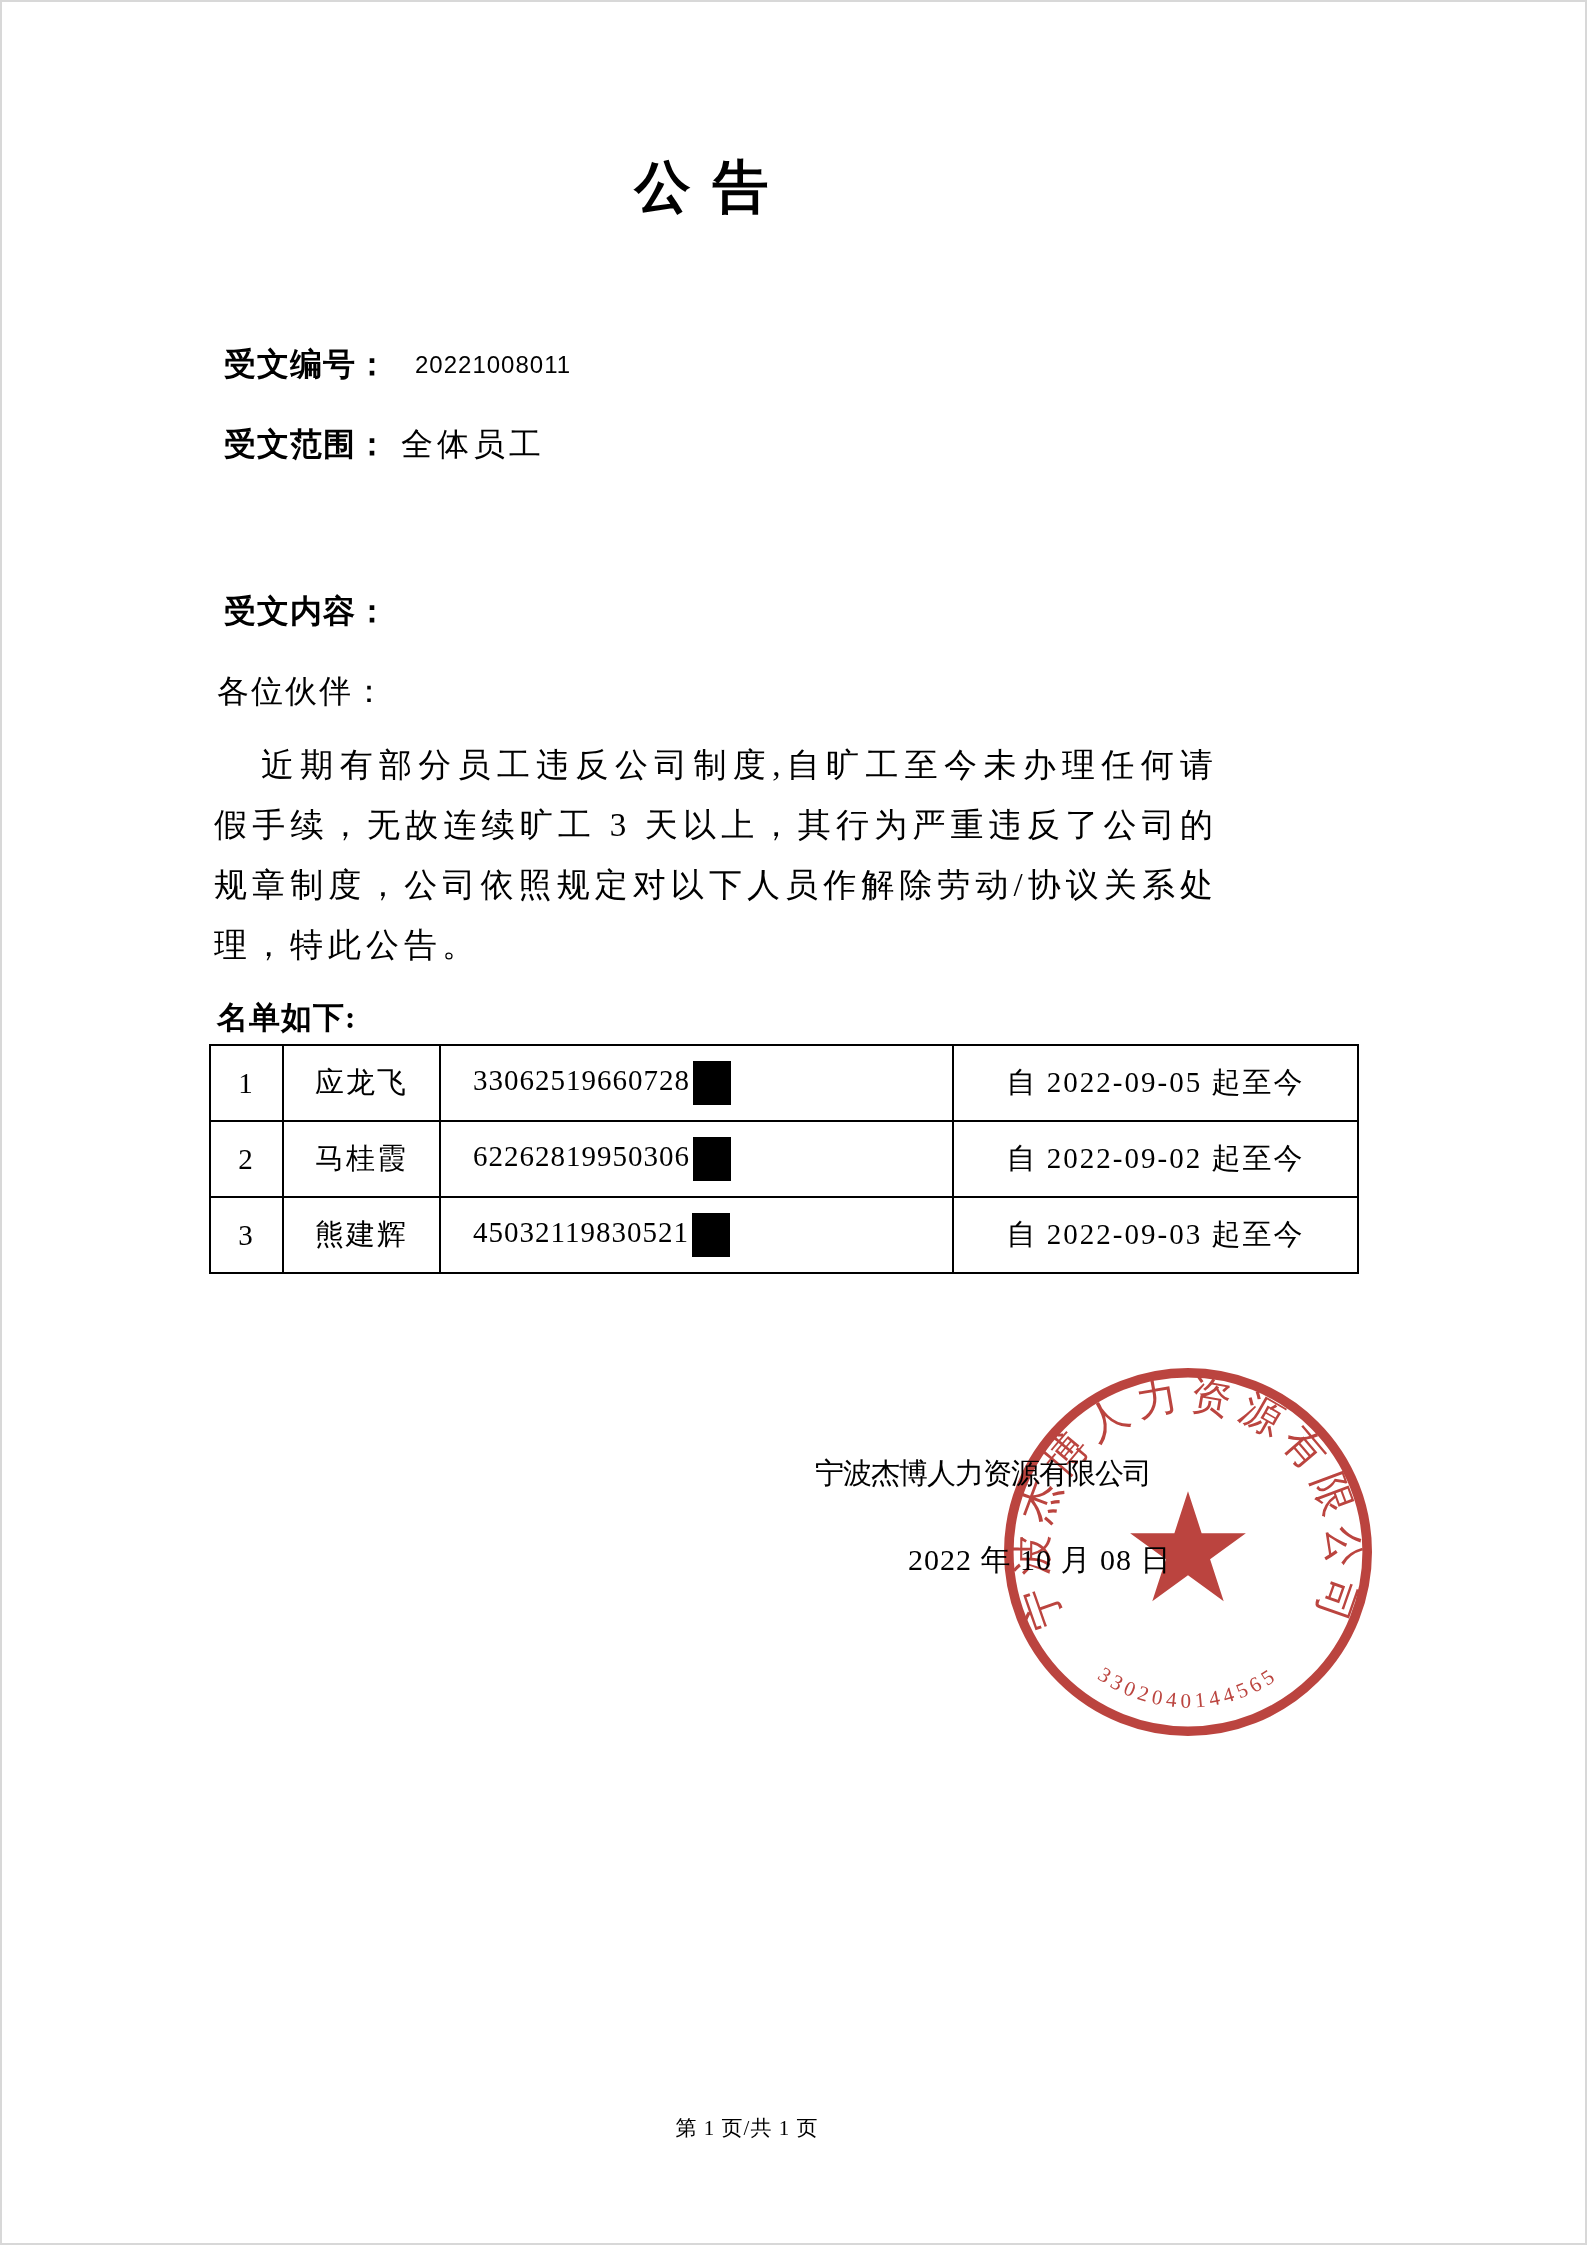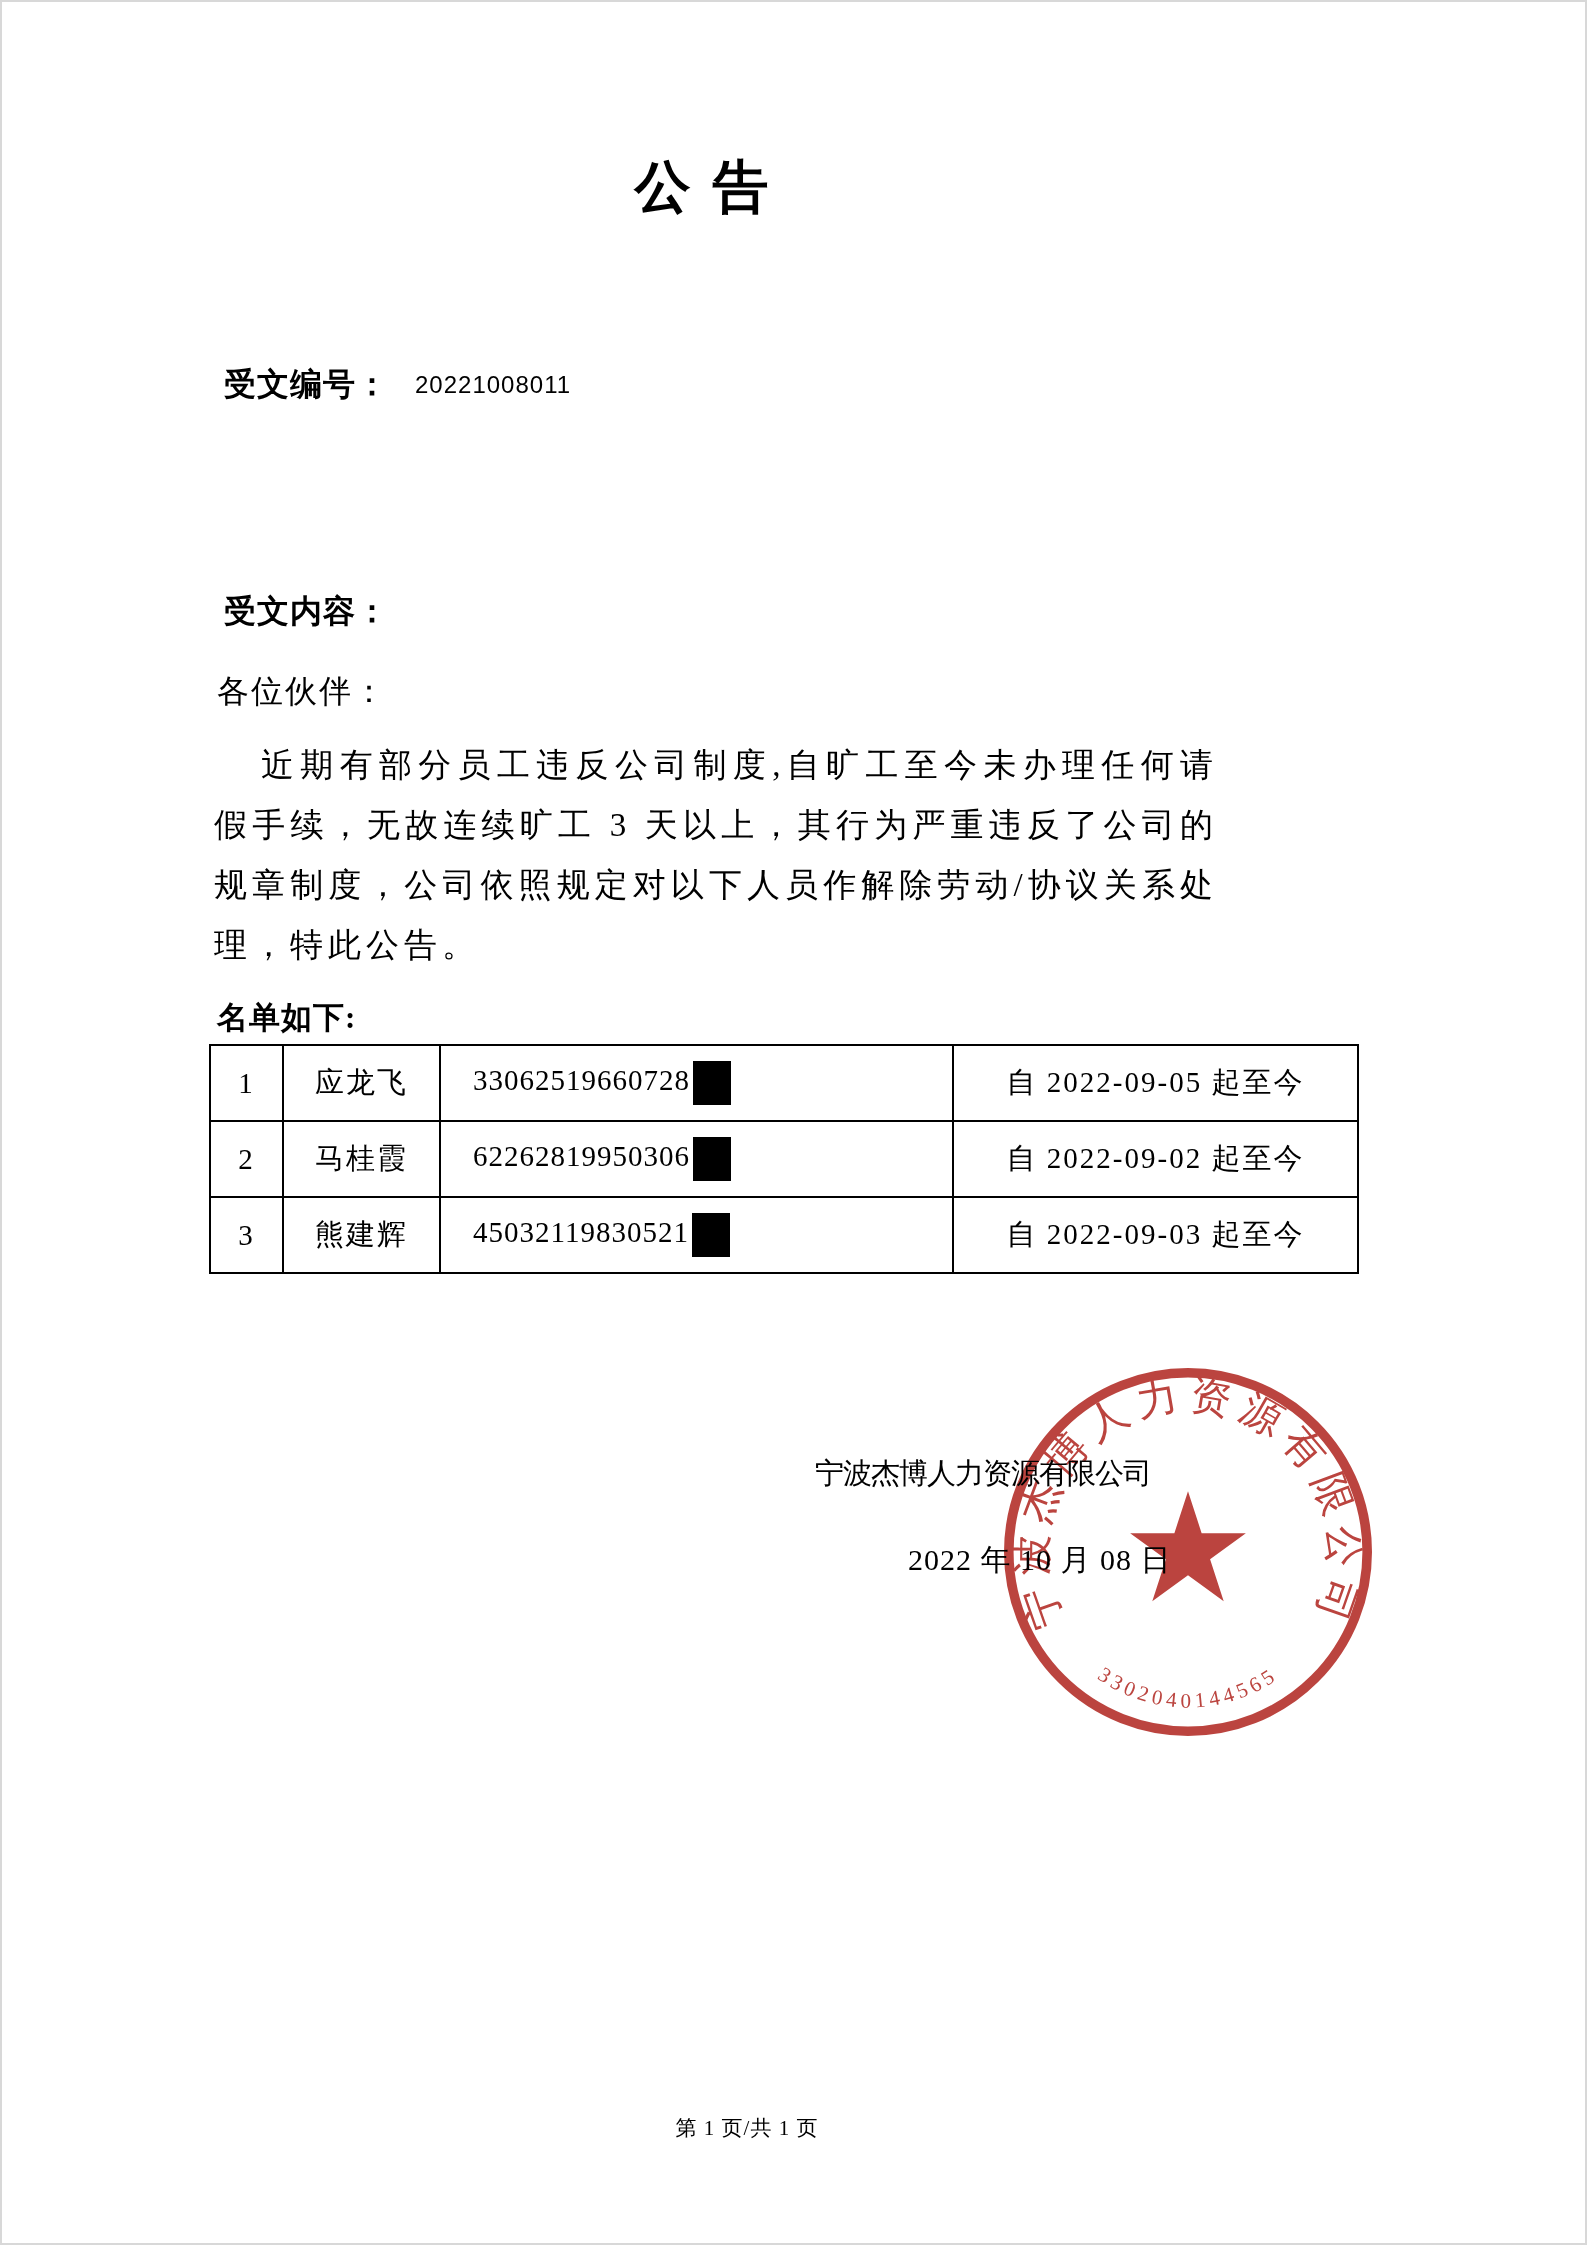--- a/index.html
+++ b/index.html
@@ -58,24 +58,27 @@
   }
   .page-footer{position:absolute;left:0;top:2112px;width:1490px;text-align:center;font-size:21px;letter-spacing:1px;}
 </style>
 </head>
 <body>
 
 <div class="page">
 
   <div class="doc-title">公 告</div>
 
-  <div class="field-row" style="top:361px;">
+  <div class="field-row" style="top:341px;">
     <span class="field-label">受文编号：</span><span class="field-value num">20221008011</span>
   </div>
 
+  <div class="field-row" style="top:421px;">
+    <span class="field-label">受文范围：</span><span class="field-value">全体员工</span>
+  </div>
 
 
   <div class="field-row" style="top:588px;">
     <span class="field-label">受文内容：</span><span class="field-value"></span>
   </div>
 
   <div class="salutation">各位伙伴：</div>
 
   <div class="body-para">近期有部分员工违反公司制度,自旷工至今未办理任何请假手续，无故连续旷工 3 天以上，其行为严重违反了公司的规章制度，公司依照规定对以下人员作解除劳动/协议关系处理，特此公告。</div>
 

